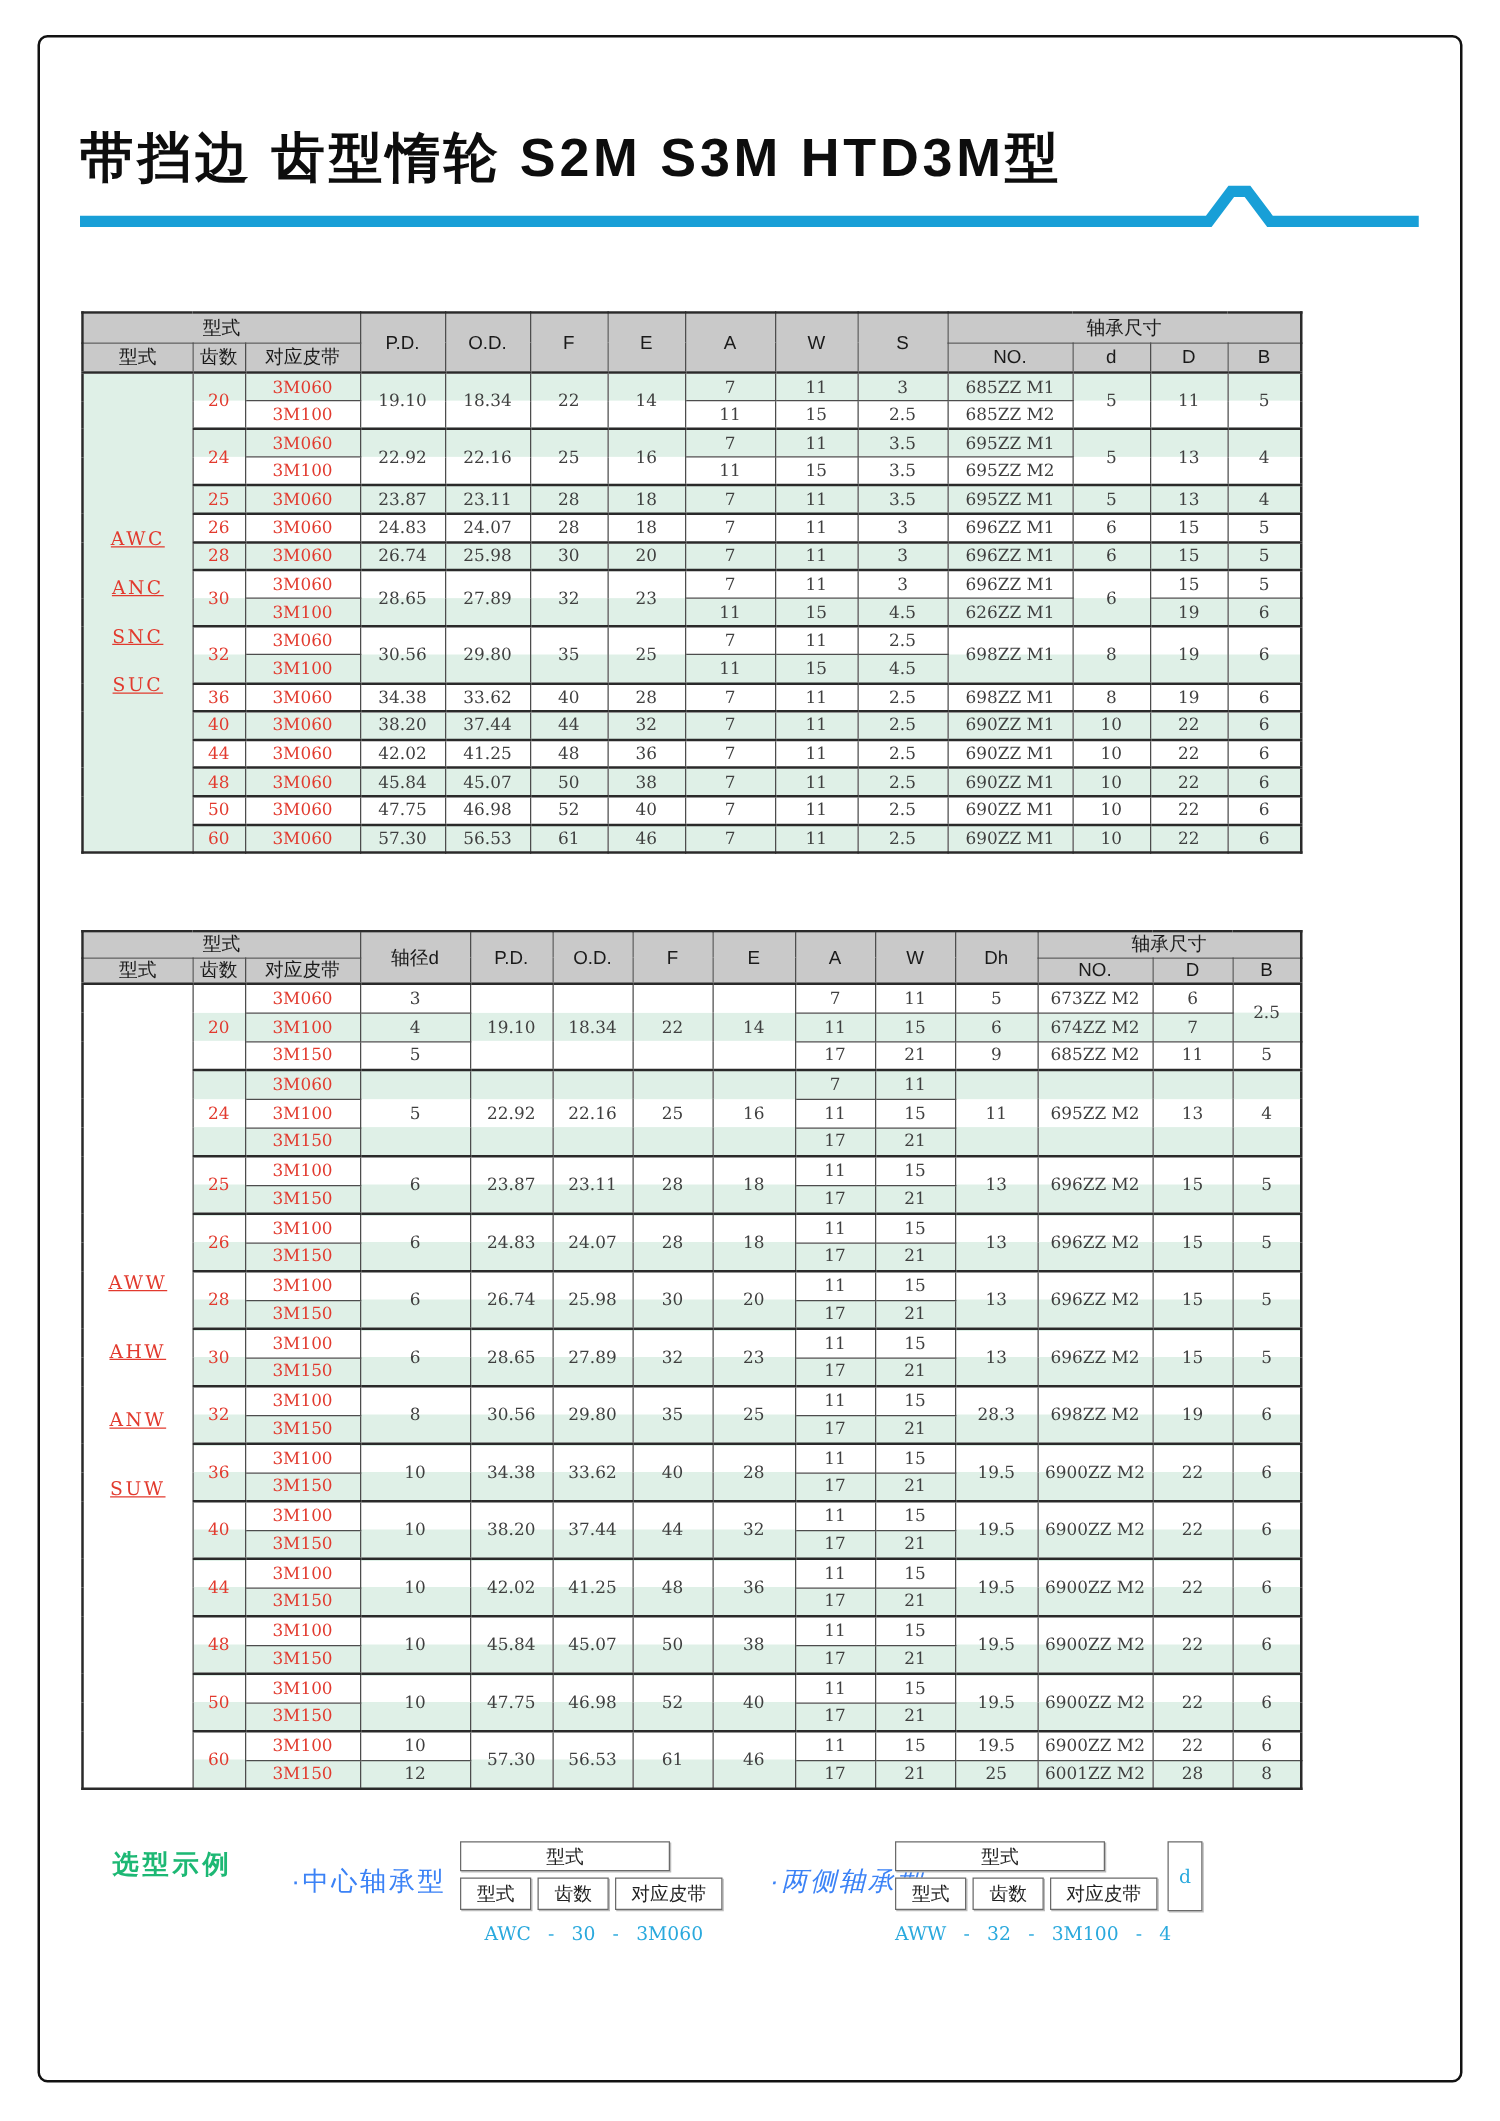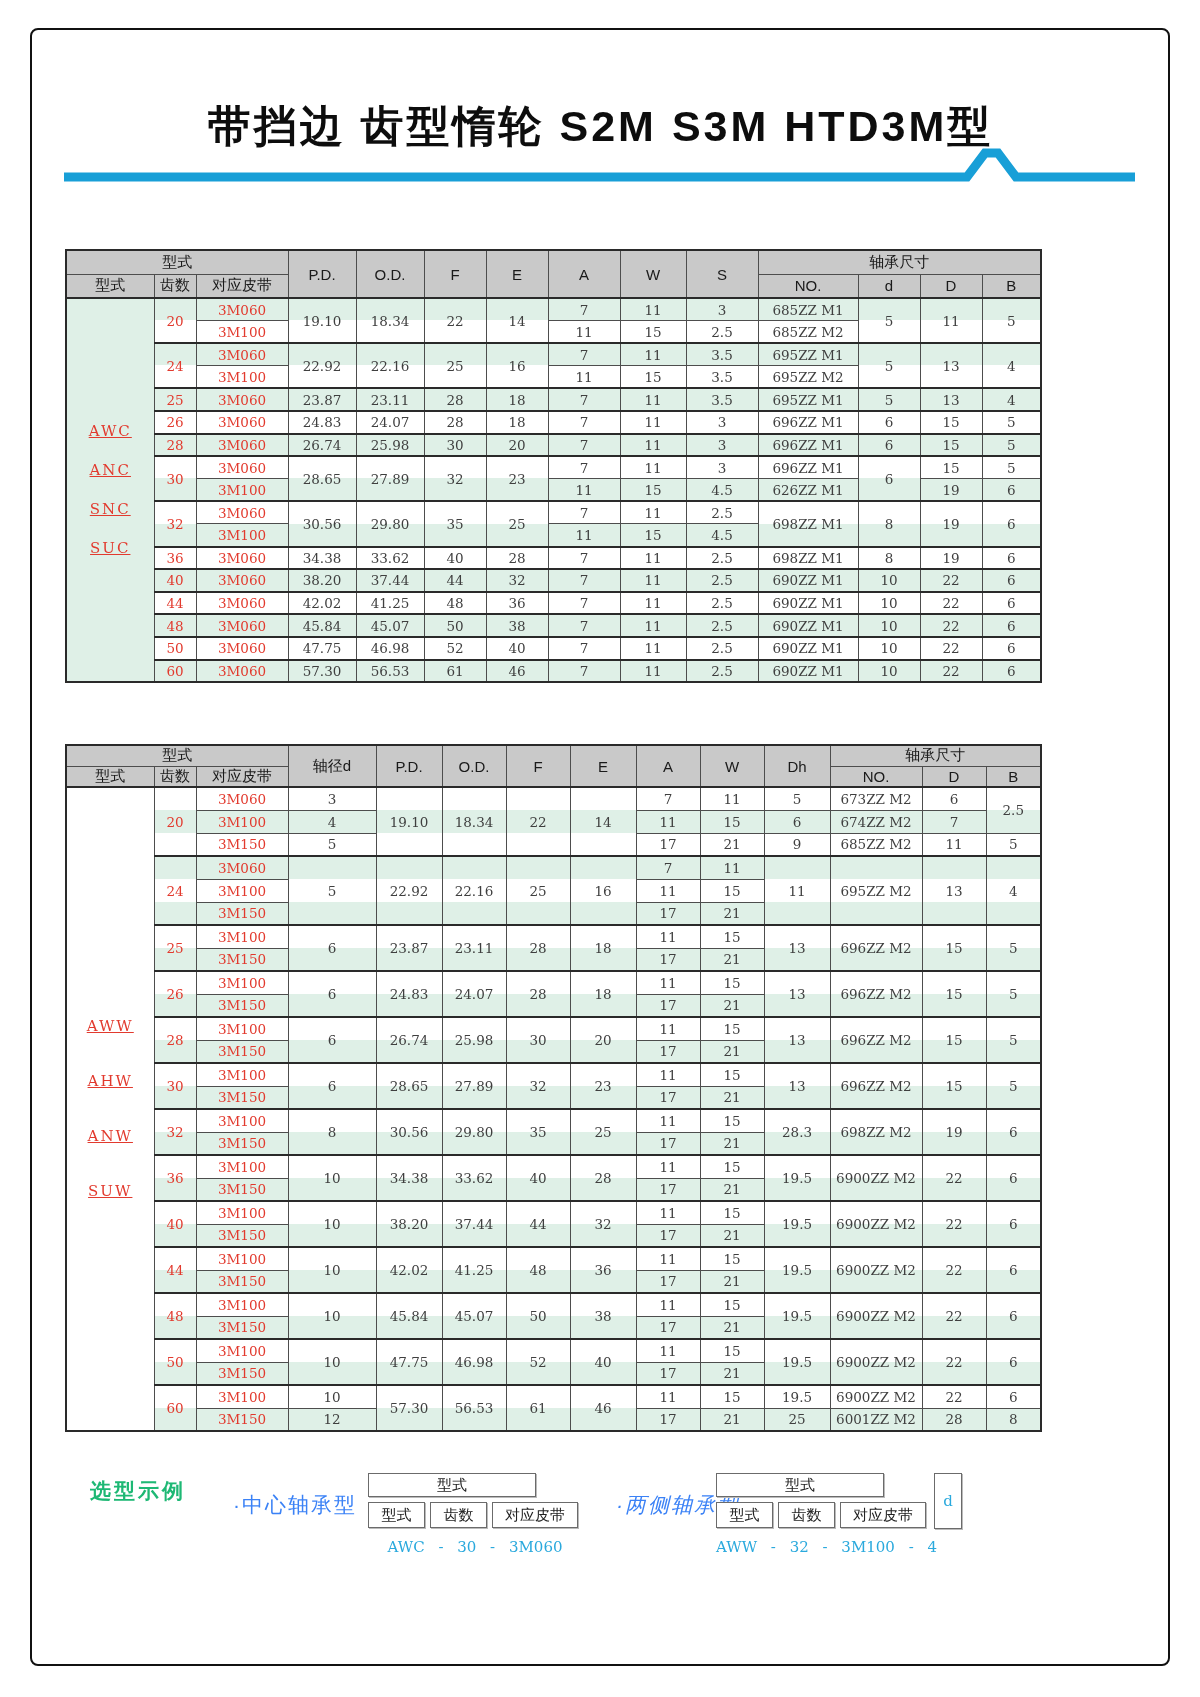--- a/index.html
+++ b/index.html
@@ -1,20 +1,20 @@
 <!DOCTYPE html>
 <html><head>
 <meta charset="utf-8">
 <style>
   html,body{margin:0;padding:0;}
   body{width:1200px;height:1697px;position:relative;background:#ffffff;
        font-family:"Liberation Sans",sans-serif;overflow:hidden;}
   .frame{position:absolute;left:30px;top:28px;width:1136px;height:1634px;
          border:2px solid #111;border-radius:8px;background:#fff;}
-  .page-title{position:absolute;left:64px;top:98px;width:1073px;text-align:center;
+  .page-title{position:absolute;left:64px;top:98px;width:1073px;text-align:left;
               font-size:43px;font-weight:bold;letter-spacing:3px;color:#0d0d0d;
               font-family:"Liberation Sans",sans-serif;white-space:nowrap;}
   .underline-svg{position:absolute;left:64px;top:148px;}
   .caption{position:absolute;left:66px;font-size:15px;font-weight:bold;color:#111;letter-spacing:1px;margin-top:48px;}
   .cap1{top:228px;}
   .cap2{top:744px;}
   .twrap{position:absolute;left:65px;}
   .tw1{top:249px;}
   .tw2{top:744px;}
   table{border-collapse:collapse;table-layout:fixed;background:#fff;border:2px solid #2a2a2a;}

